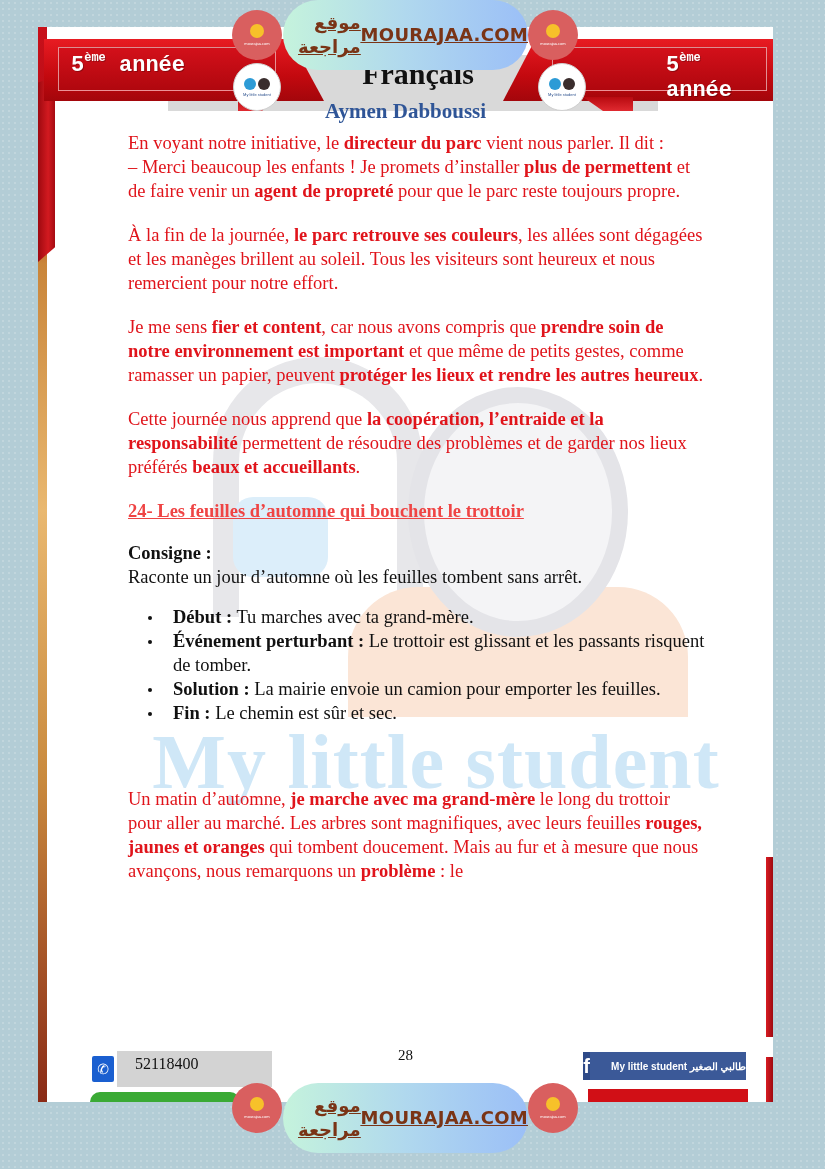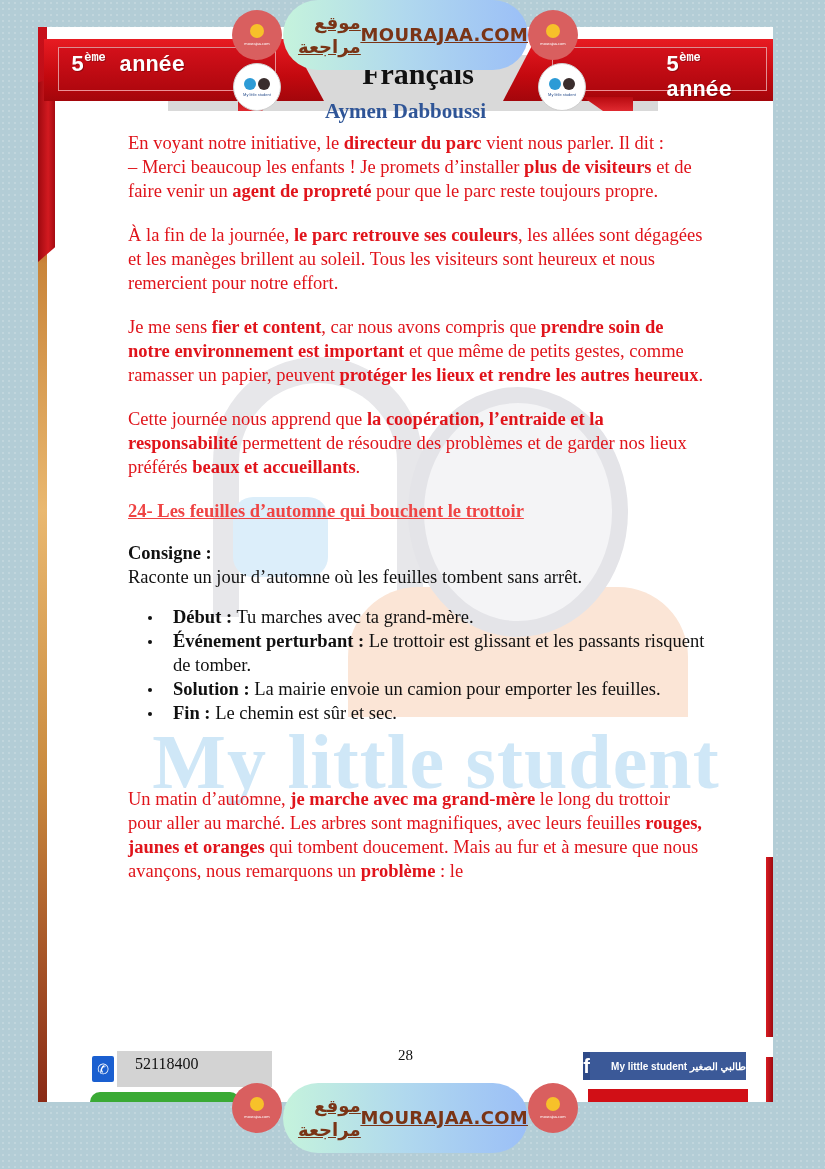--- a/index.html
+++ b/index.html
@@ -225,21 +225,21 @@
 
   <div class="wm-headset"></div>
   <div class="wm-pad"></div>
   <div class="wm-body"></div>
   <div class="wm-head"></div>
   <div class="wm-text">My little student</div>
 
   <div class="content">
     <p>
       <span>En voyant notre initiative, le </span><b>directeur du parc</b><span> vient nous parler. Il dit :</span><br>
-      <span>– Merci beaucoup les enfants ! Je promets d’installer </span><b>plus de visiteurs</b><span> et de faire venir un </span><b>agent de propreté</b><span> pour que le parc reste toujours propre.</span>
+      <span>– Merci beaucoup les enfants ! Je promets d’installer </span><b>plus de permettent</b><span> et de faire venir un </span><b>agent de propreté</b><span> pour que le parc reste toujours propre.</span>
     </p>
     <p>
       <span>À la fin de la journée, </span><b>le parc retrouve ses couleurs</b><span>, les allées sont dégagées et les manèges brillent au soleil. Tous les visiteurs sont heureux et nous remercient pour notre effort.</span>
     </p>
     <p>
       <span>Je me sens </span><b>fier et content</b><span>, car nous avons compris que </span><b>prendre soin de notre environnement est important</b><span> et que même de petits gestes, comme ramasser un papier, peuvent </span><b>protéger les lieux et rendre les autres heureux</b><span>.</span>
     </p>
     <p>
       <span>Cette journée nous apprend que </span><b>la coopération, l’entraide et la responsabilité</b><span> permettent de résoudre des problèmes et de garder nos lieux préférés </span><b>beaux et accueillants</b><span>.</span>
     </p>

